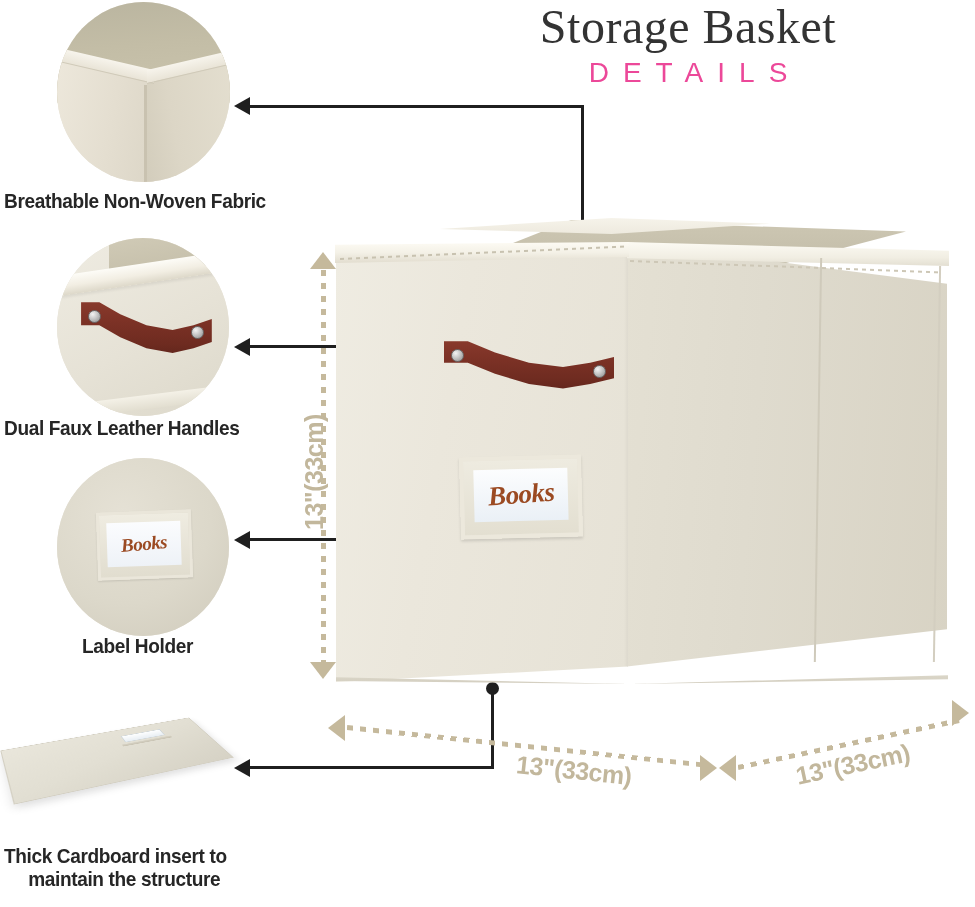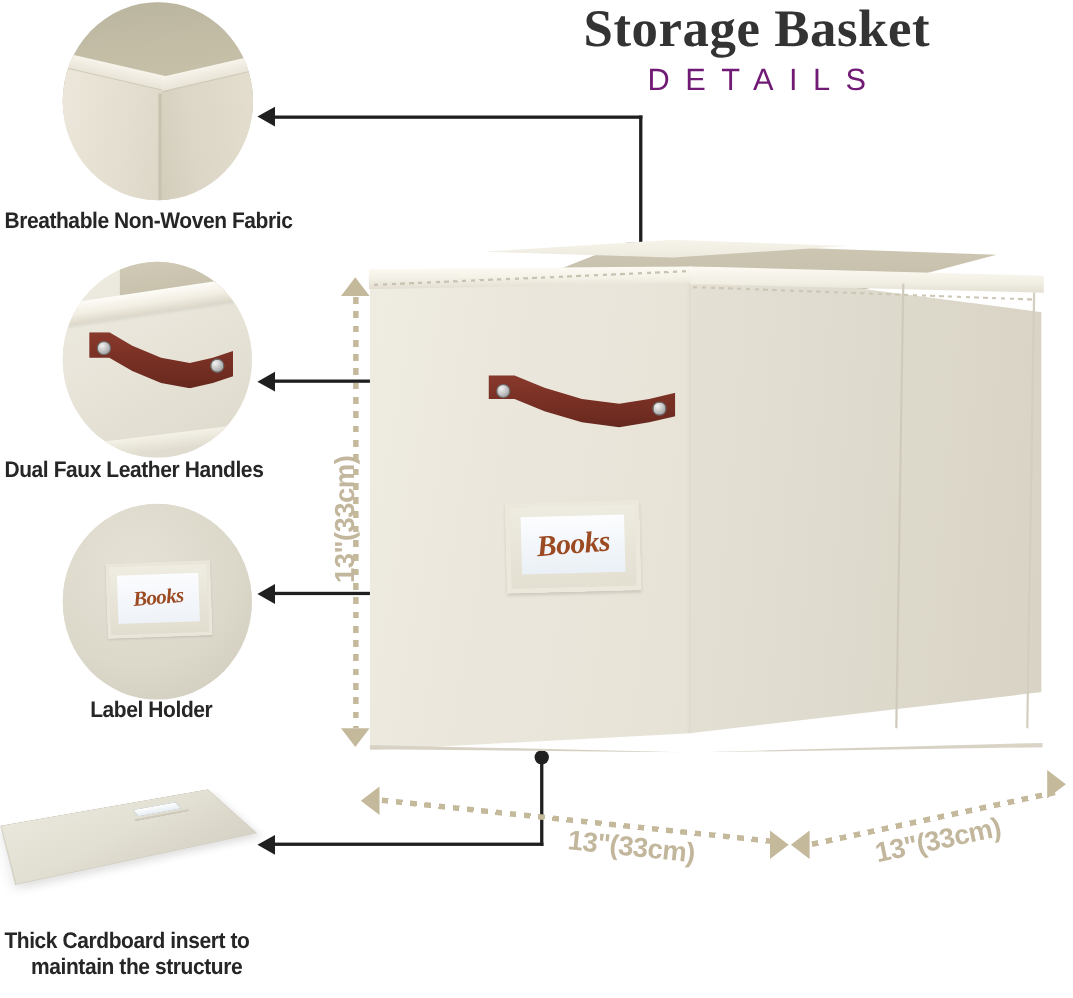--- a/index.html
+++ b/index.html
@@ -14,31 +14,31 @@
     position: relative;
     width: 975px; height: 907px;
     background: #ffffff;
   }
 
   
   .header { position: absolute; left: 408px; top: 2px; width: 560px; text-align: center; }
   .title {
     font-family: "Liberation Serif", serif;
     font-size: 48px;
-    font-weight: 700;
+    font-weight: 400;
     color: #333333;
     letter-spacing: 0.5px;
     line-height: 1.06;
     white-space: nowrap;
   }
   .subtitle {
     font-family: "Liberation Sans", sans-serif;
     font-size: 28px;
     font-weight: 300;
-    color: #701a75;
+    color: #ec4899;
     letter-spacing: 14px;
     padding-left: 14px;
     margin-top: 4px;
     white-space: nowrap;
   }
 
   
   .detail-circle {
     position: absolute;
     border-radius: 50%;

